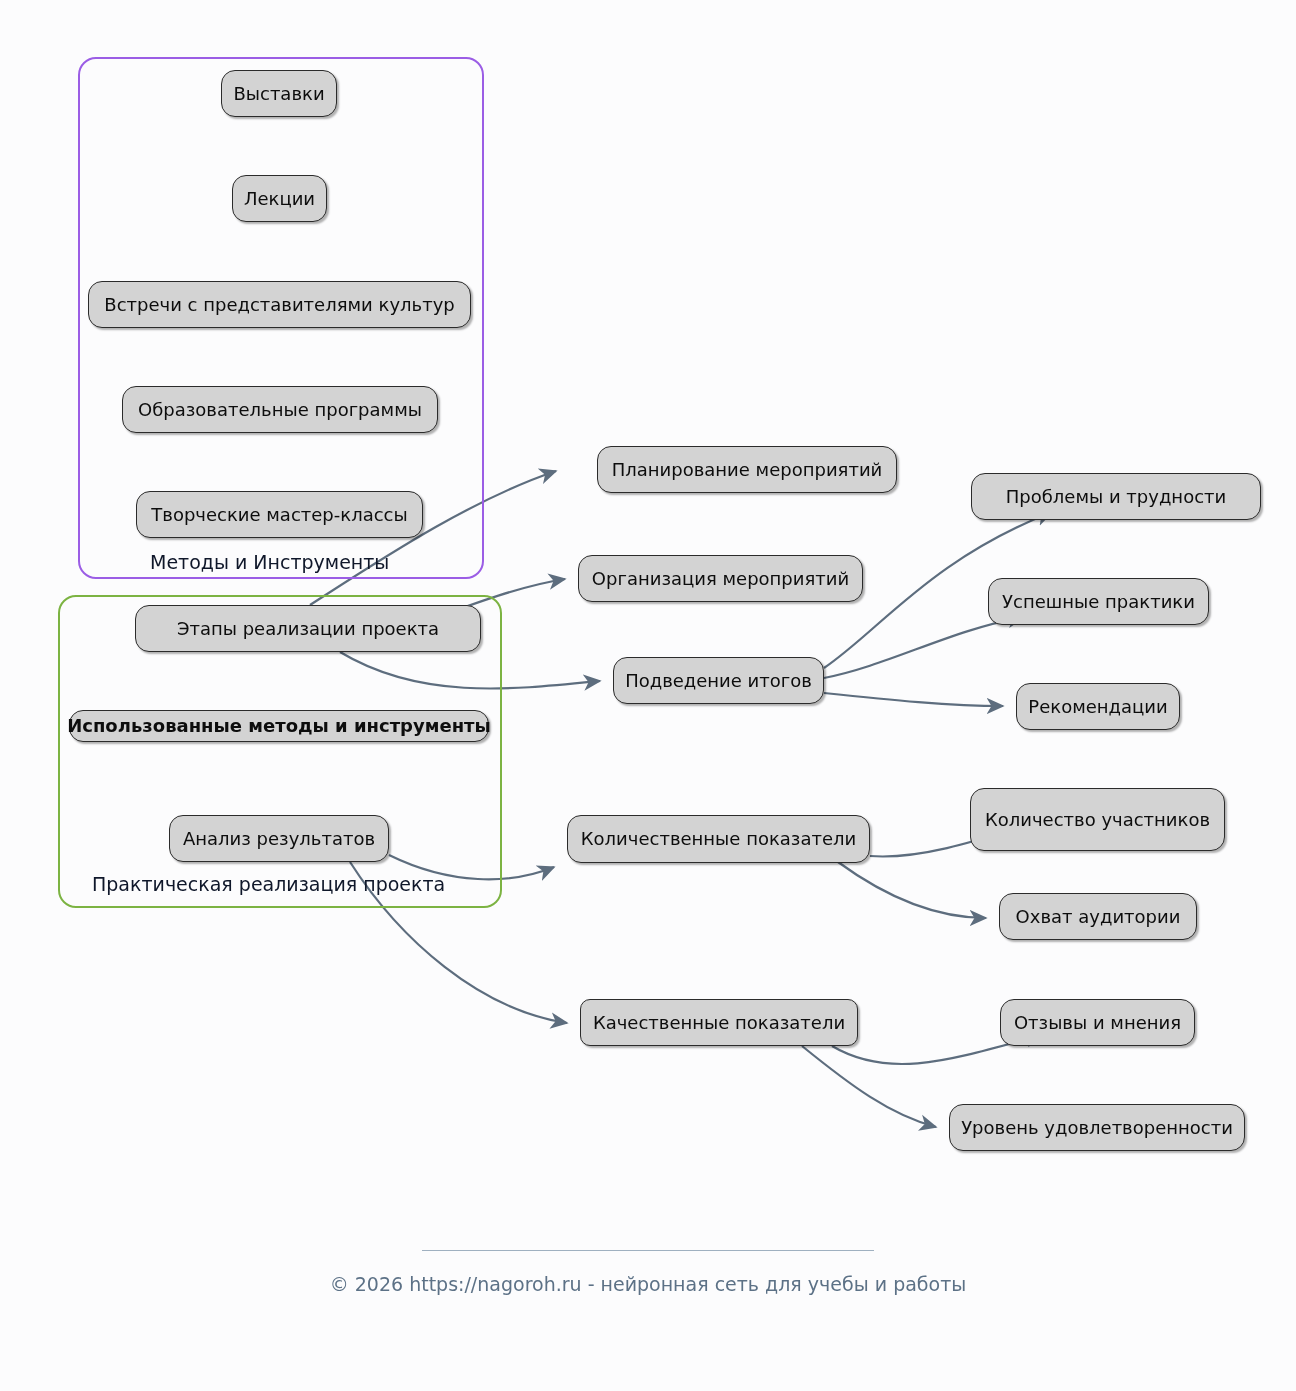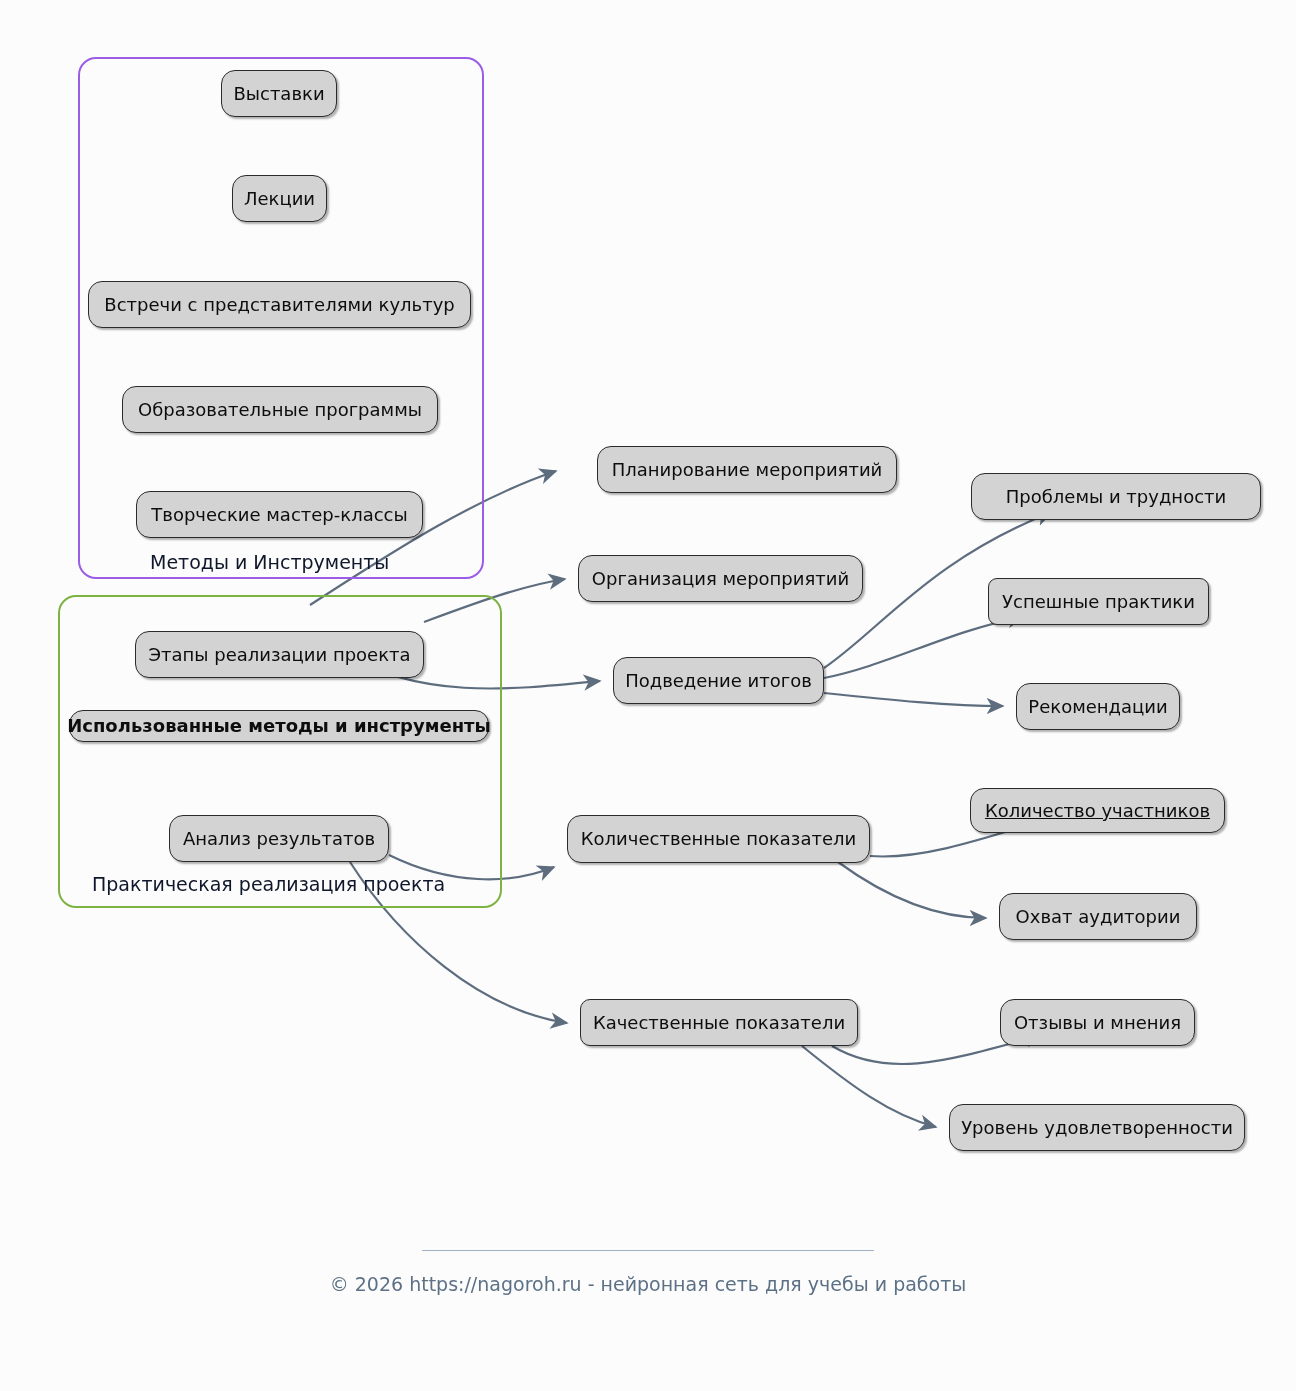--- a/index.html
+++ b/index.html
@@ -119,32 +119,32 @@
       <div class="cluster" style="left: 58px; top: 595px; width: 444px; height: 313px; border-color: rgb(124, 179, 66);"></div>
       <div class="cluster-label" style="left: 92px; top: 873px;">Практическая реализация проекта</div>
     </div>
 
   <div id="nodes-group">
       <div class="node" style="left: 221px; top: 70px; width: 116px; height: 47px;">Выставки</div>
       <div class="node" style="left: 232px; top: 175px; width: 95px; height: 47px;">Лекции</div>
       <div class="node" style="left: 88px; top: 281px; width: 383px; height: 47px;">Встречи с представителями культур</div>
       <div class="node" style="left: 122px; top: 386px; width: 316px; height: 47px;">Образовательные программы</div>
       <div class="node" style="left: 136px; top: 491px; width: 287px; height: 47px;">Творческие мастер-классы</div>
-      <div class="node" style="left: 135px; top: 631px; width: 289px; height: 47px;">Этапы реализации проекта</div>
+      <div class="node" style="left: 135px; top: 605px; width: 346px; height: 47px;">Этапы реализации проекта</div>
       <div class="node" style="left: 69px; top: 710px; width: 420px; height: 32px; font-weight: bold;">Использованные методы и инструменты</div>
       <div class="node" style="left: 169px; top: 815px; width: 220px; height: 47px;">Анализ результатов</div>
       <div class="node" style="left: 569px; top: 446px; width: 300px; height: 47px; margin-left: 28px;">Планирование мероприятий</div>
       <div class="node" style="left: 578px; top: 555px; width: 285px; height: 47px;">Организация мероприятий</div>
       <div class="node" style="left: 613px; top: 657px; width: 211px; height: 47px;">Подведение итогов</div>
       <div class="node" style="left: 567px; top: 815px; width: 303px; height: 48px;">Количественные показатели</div>
       <div class="node" style="left: 580px; top: 999px; width: 278px; height: 47px; border-radius: 10px;">Качественные показатели</div>
       <div class="node" style="left: 971px; top: 473px; width: 290px; height: 47px;">Проблемы и трудности</div>
-      <div class="node" style="left: 988px; top: 578px; width: 221px; height: 47px; border-radius: 9px;">Успешные практики</div>
+      <div class="node" style="left: 988px; top: 578px; width: 221px; height: 47px;">Успешные практики</div>
       <div class="node" style="left: 1016px; top: 683px; width: 164px; height: 47px;">Рекомендации</div>
-      <div class="node" style="left: 970px; top: 788px; width: 255px; height: 45px; text-decoration: underline;">Количество участников</div>
+      <div class="node" style="left: 970px; top: 788px; width: 255px; height: 63px;">Количество участников</div>
       <div class="node" style="left: 999px; top: 893px; width: 198px; height: 47px;">Охват аудитории</div>
       <div class="node" style="left: 1000px; top: 999px; width: 195px; height: 47px;">Отзывы и мнения</div>
       <div class="node" style="left: 949px; top: 1104px; width: 296px; height: 47px;">Уровень удовлетворенности</div>
     </div>
 
   <div class="footer" style="top:1236px;">
     <div class="footer-rule"></div>
     <div class="footer-credit">© 2026 https://nagoroh.ru - нейронная сеть для учебы и работы</div>
   </div>
 

